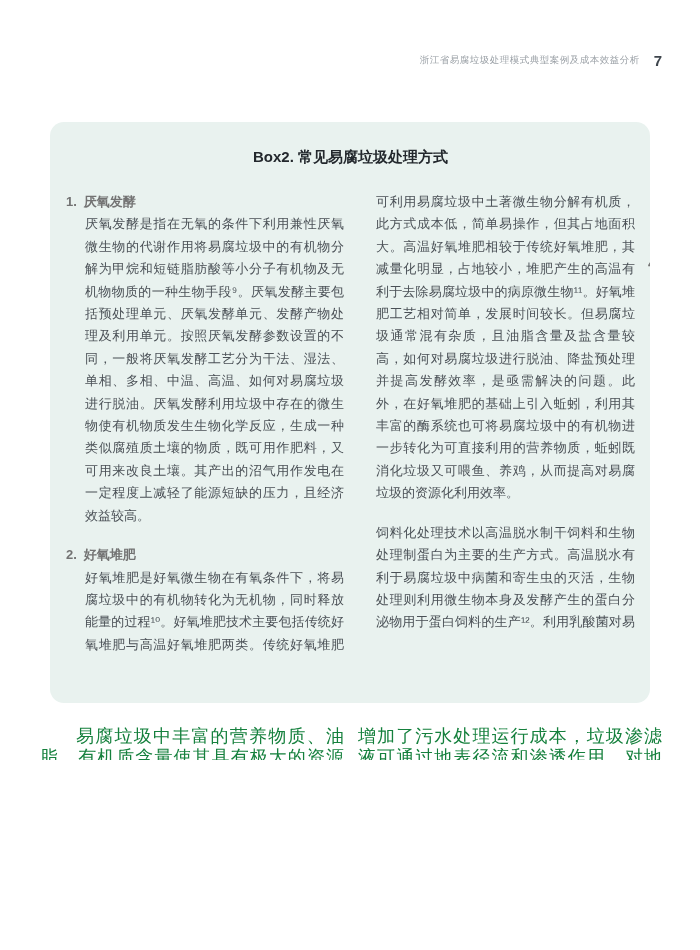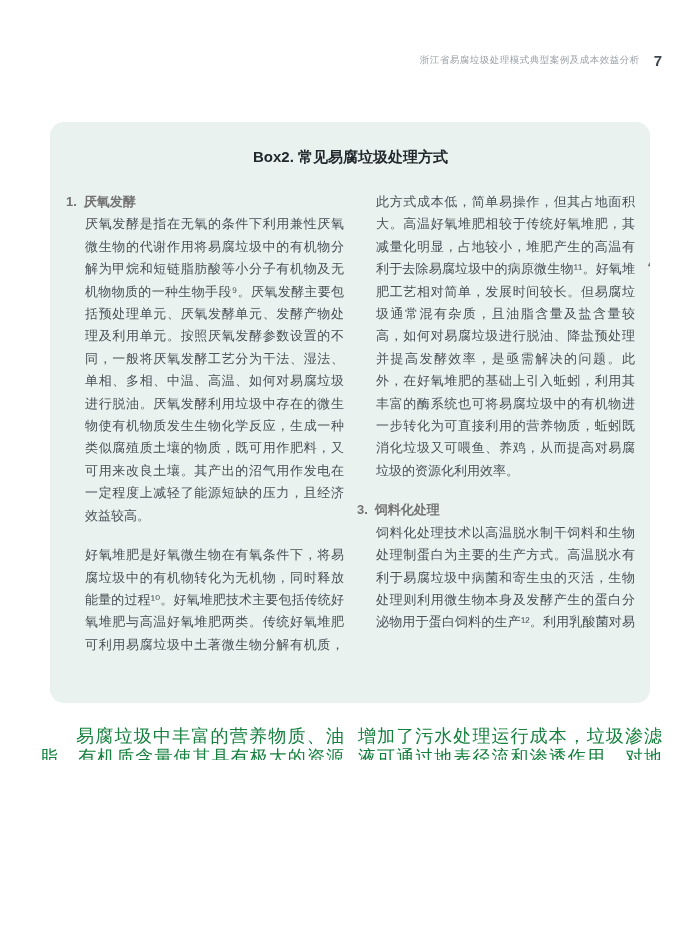--- a/index.html
+++ b/index.html
@@ -104,27 +104,27 @@
     <div class="box-columns">
 
       <div class="box-item">
         <div class="item-heading">
           <span class="item-number">1.</span><span class="item-title">厌氧发酵</span>
         </div>
         <p class="item-body">厌氧发酵是指在无氧的条件下利用兼性厌氧微生物的代谢作用将易腐垃圾中的有机物分解为甲烷和短链脂肪酸等小分子有机物及无机物物质的一种生物手段⁹。厌氧发酵主要包括预处理单元、厌氧发酵单元、发酵产物处理及利用单元。按照厌氧发酵参数设置的不同，一般将厌氧发酵工艺分为干法、湿法、单相、多相、中温、高温、如何对易腐垃圾进行脱油。厌氧发酵利用垃圾中存在的微生物使有机物质发生生物化学反应，生成一种类似腐殖质土壤的物质，既可用作肥料，又可用来改良土壤。其产出的沼气用作发电在一定程度上减轻了能源短缺的压力，且经济效益较高。</p>
       </div>
 
       <div class="box-item">
+        <div class="item-heading">
+          <span class="item-number">2.</span><span class="item-title">好氧堆肥</span>
+        </div>
         <p class="item-body">好氧堆肥是好氧微生物在有氧条件下，将易腐垃圾中的有机物转化为无机物，同时释放能量的过程¹⁰。好氧堆肥技术主要包括传统好氧堆肥与高温好氧堆肥两类。传统好氧堆肥可利用易腐垃圾中土著微生物分解有机质，此方式成本低，简单易操作，但其占地面积大。高温好氧堆肥相较于传统好氧堆肥，其减量化明显，占地较小，堆肥产生的高温有利于去除易腐垃圾中的病原微生物¹¹。好氧堆肥工艺相对简单，发展时间较长。但易腐垃圾通常混有杂质，且油脂含量及盐含量较高，如何对易腐垃圾进行脱油、降盐预处理并提高发酵效率，是亟需解决的问题。此外，在好氧堆肥的基础上引入蚯蚓，利用其丰富的酶系统也可将易腐垃圾中的有机物进一步转化为可直接利用的营养物质，蚯蚓既消化垃圾又可喂鱼、养鸡，从而提高对易腐垃圾的资源化利用效率。</p>
       </div>
 
       <div class="box-item">
-        <div class="item-heading">
-          <span class="item-number">3.</span><span class="item-title">饲料化处理</span>
-        </div>
         <p class="item-body">饲料化处理技术以高温脱水制干饲料和生物处理制蛋白为主要的生产方式。高温脱水有利于易腐垃圾中病菌和寄生虫的灭活，生物处理则利用微生物本身及发酵产生的蛋白分泌物用于蛋白饲料的生产¹²。利用乳酸菌对易腐垃圾进行发酵，制成蛋白质饲料，其蛋白含量最高可达 31.1%¹³。</p>
       </div>
 
       <div class="box-item">
         <div class="item-heading">
           <span class="item-number">4.</span>
         </div>
         <p class="item-body">垃圾焚烧是通过高温处理，将废弃物有机成分彻底氧化分解的处理方法。焚烧处理的优点是处理量大，减容性好（可实现固体减量 50 ～ 80%），如果原料热值较好，还可能通过热量发电回收能源。但同时，焚烧处理容易产生二噁英、重金属等污染物质排放，如果废弃物热值不高，很难进行焚烧，需加辅助燃料，能源化利用价值不高。另外，焚烧处理投资过高（平均造价在 50 万元 / 吨左右）¹⁴，建设维护成本大，而我国餐厨等易腐垃圾热值低、含水量高，焚烧不是易腐垃圾处理的主流技术¹⁵。</p>
       </div>
 

